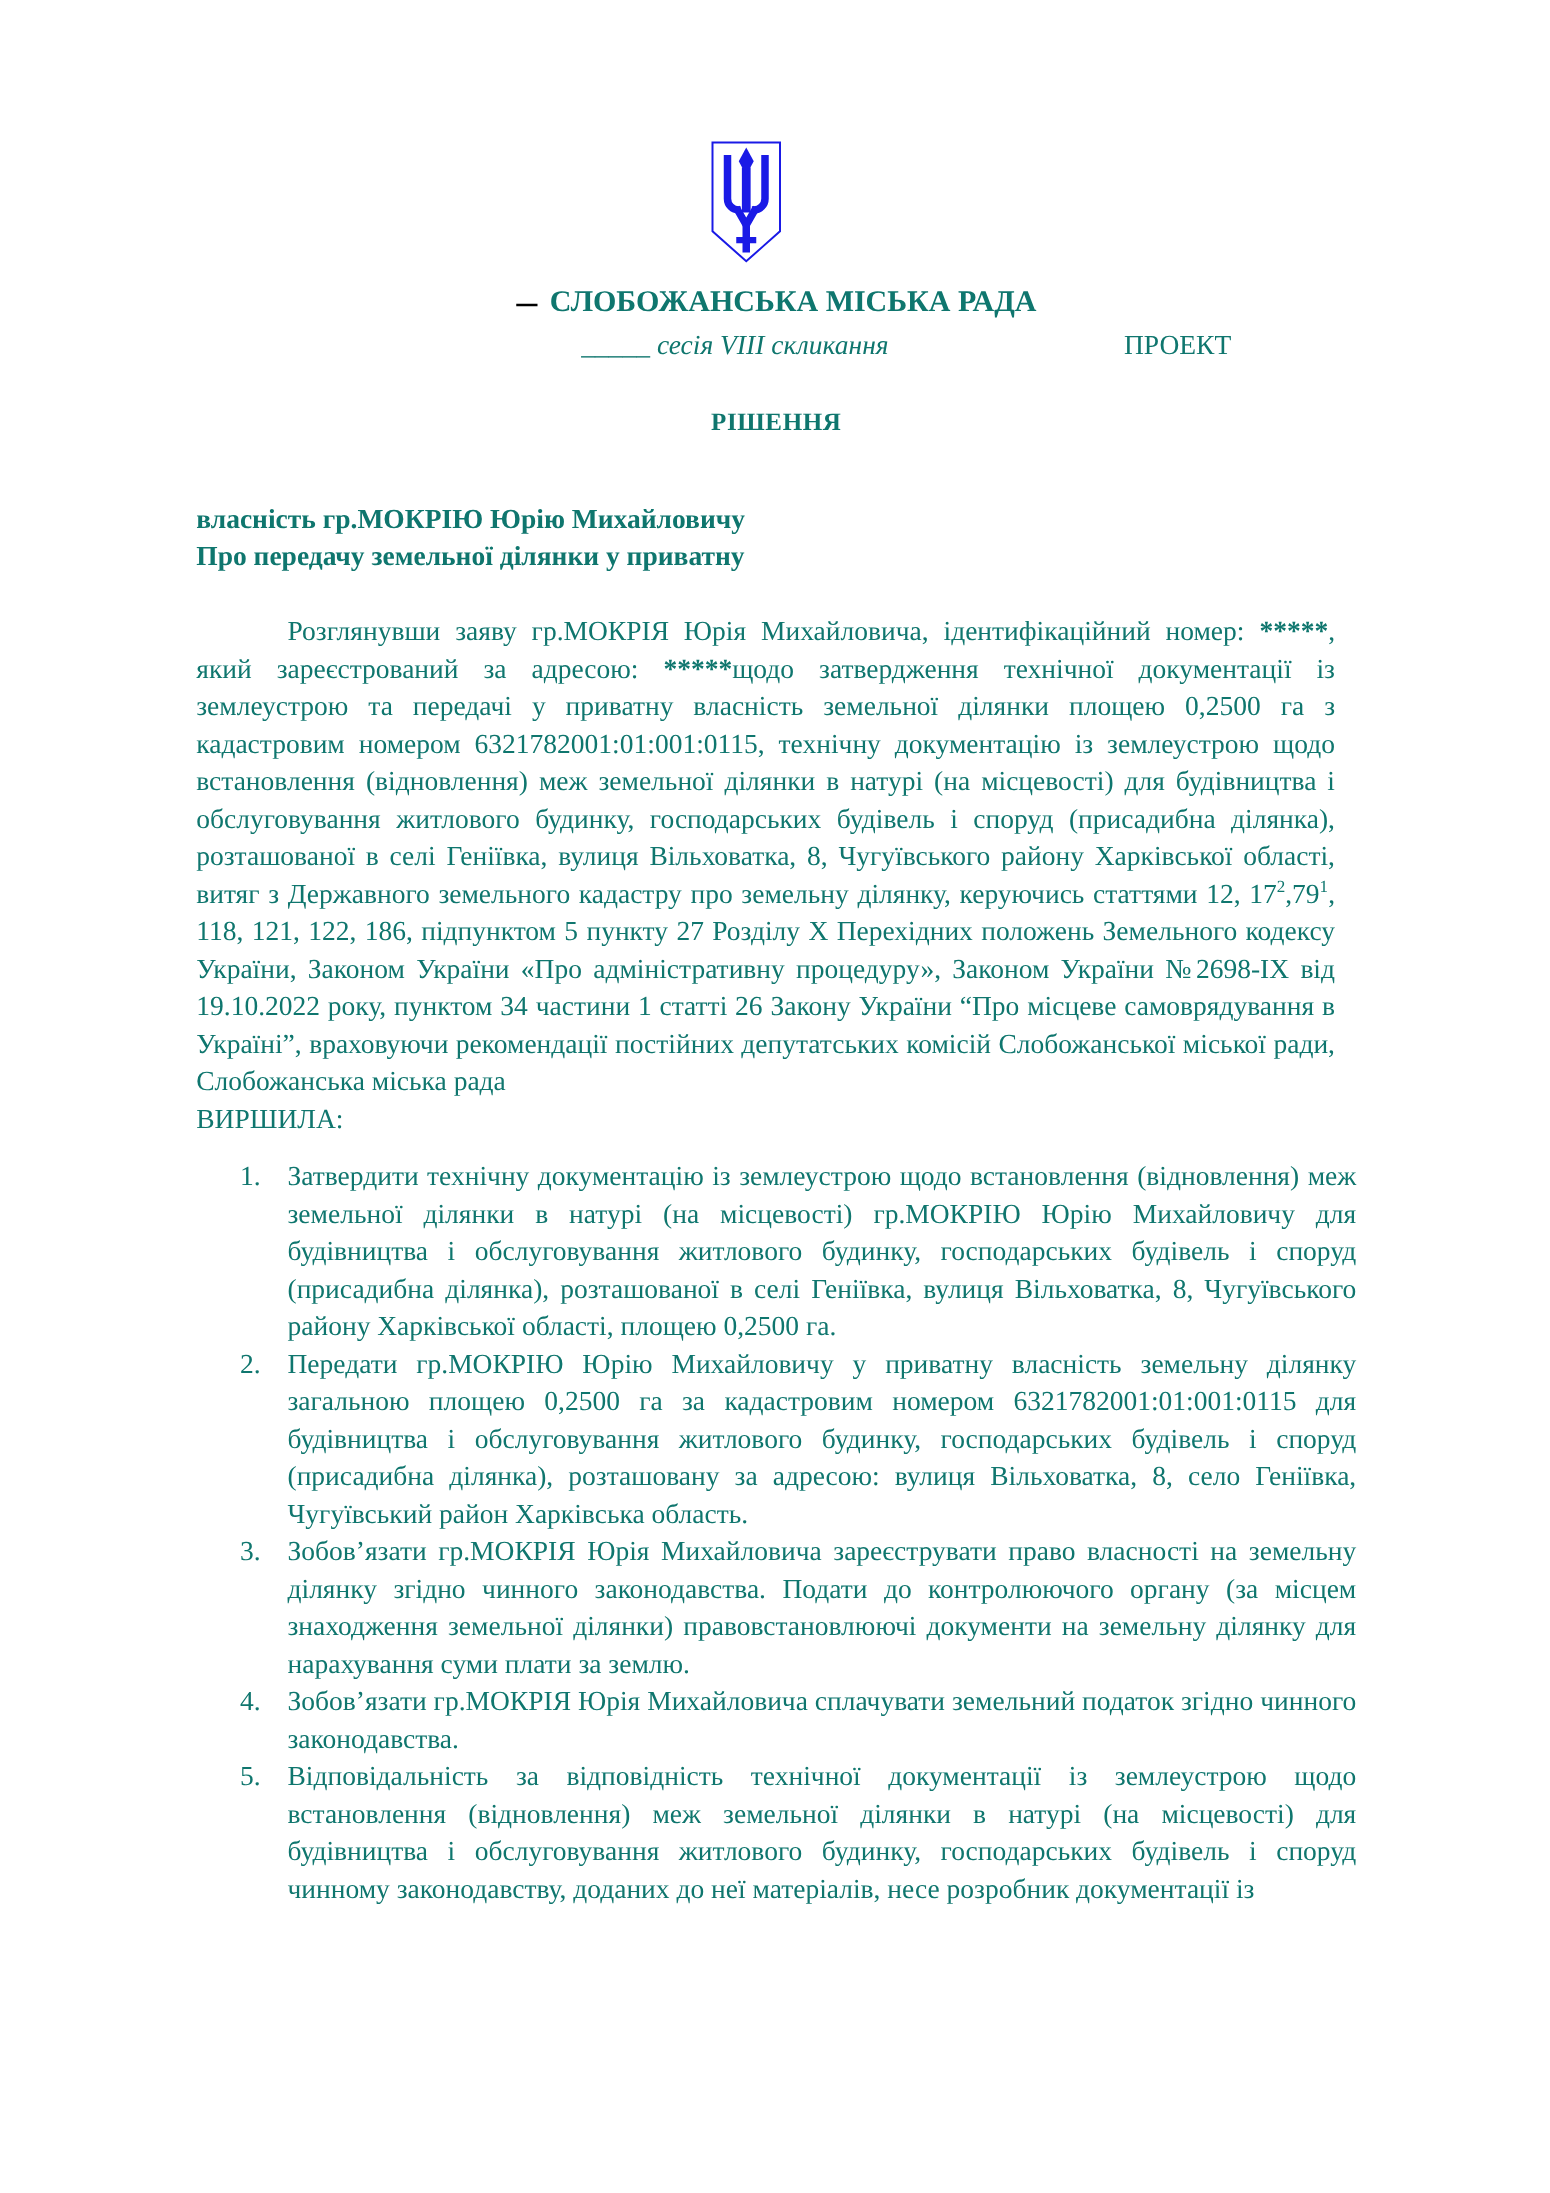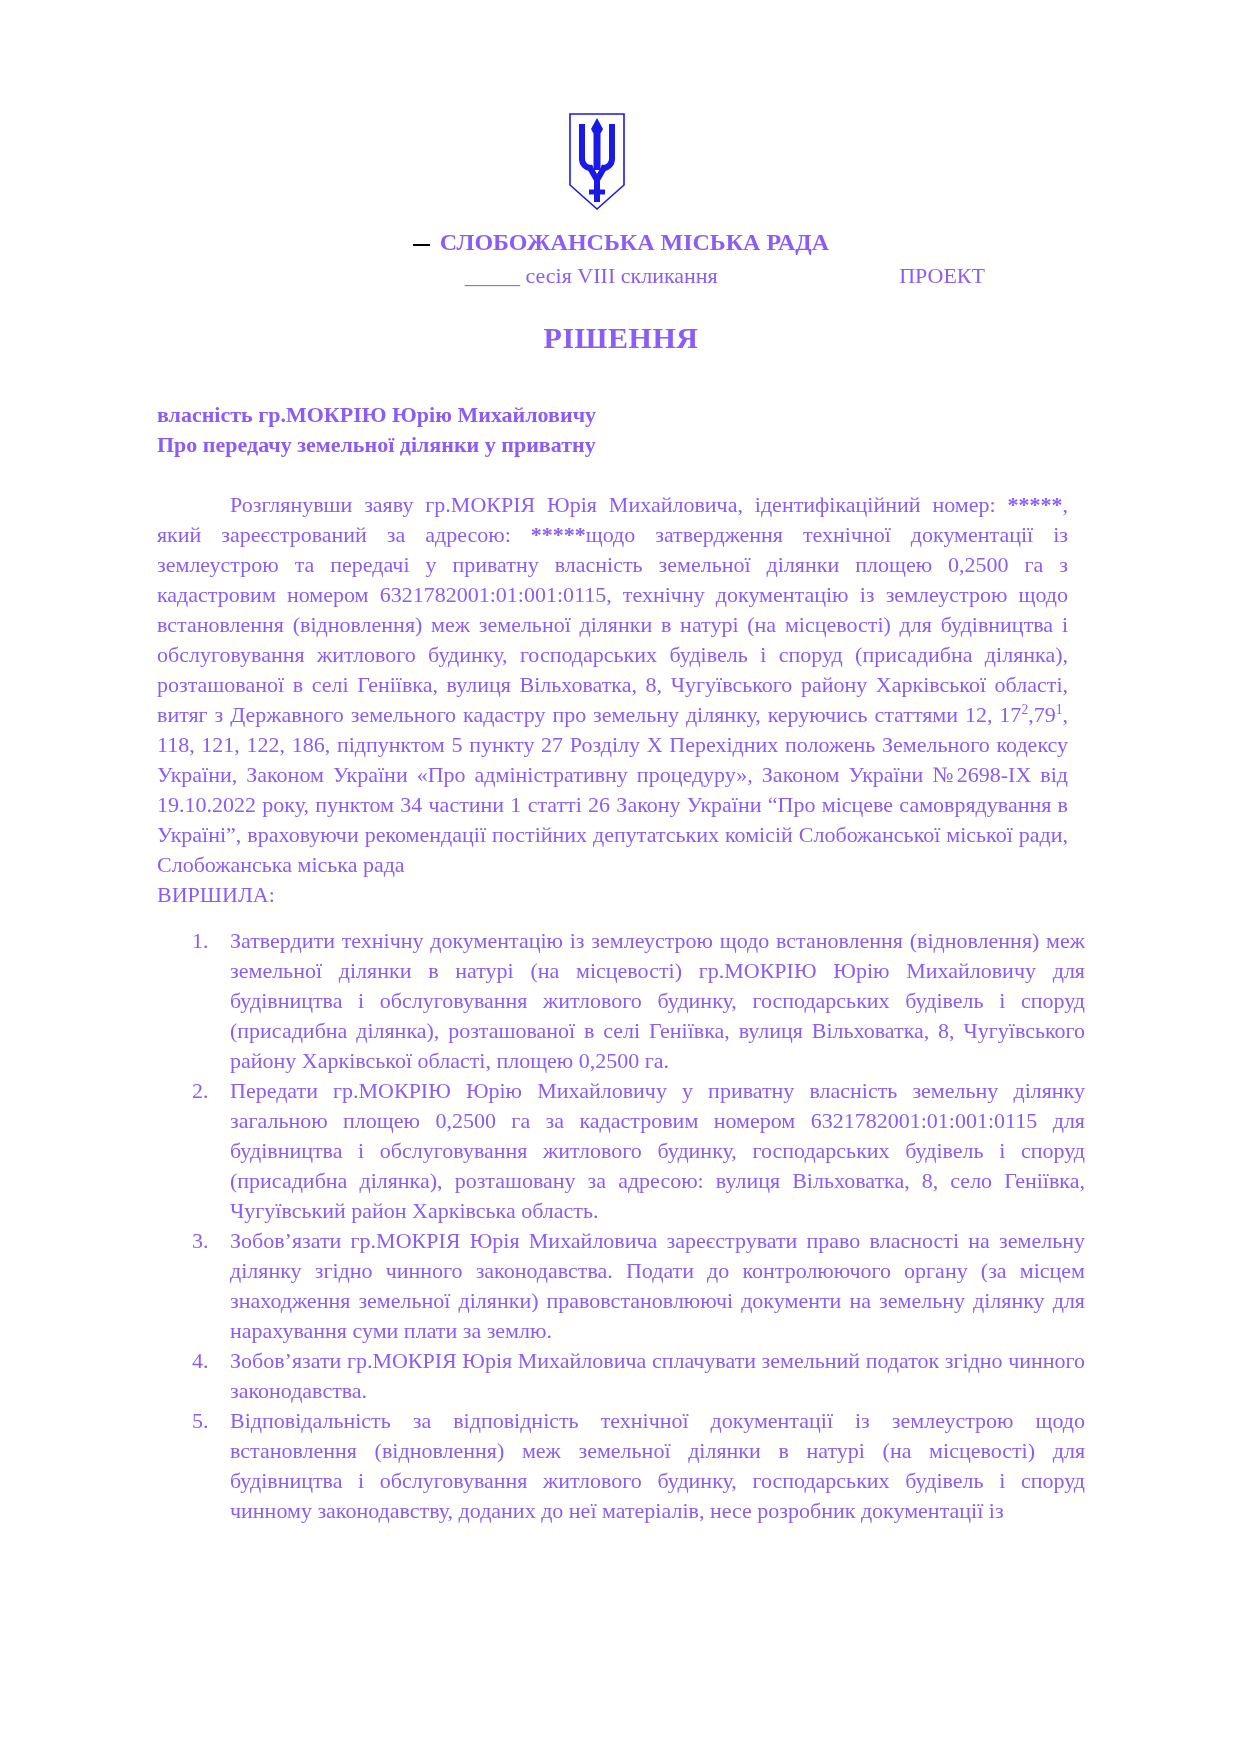--- a/index.html
+++ b/index.html
@@ -2,21 +2,21 @@
 <html><head>
 <meta charset="utf-8">
 <style>
   html,body{margin:0;padding:0;background:#ffffff;}
   .page{
     position:relative;
     width:1240px;
     min-height:1754px;
     margin:0 auto;
     background:#ffffff;
-    color:#8b5cf6;
+    color:#0f766e;
     font-family:"Liberation Serif", serif;
     font-size:22px;
     box-sizing:border-box;
     padding:112px 155px 40px 157px;
   }
   .content{width:928px;}
   
   .emblem-wrap{
     width:60px;
     margin:0 auto 8px auto;
@@ -38,26 +38,26 @@
     vertical-align:4px;
     margin-right:10px;
   }
   .session-row{
     display:flex;
     justify-content:space-between;
     align-items:baseline;
     margin-top:6px;
     line-height:28px;
   }
-  .session-left{margin-left:308px;}
+  .session-left{margin-left:308px;font-style:italic;}
   .project{margin-right:100px;}
   .doc-title{
     text-align:center;
     font-weight:bold;
-    font-size:30px;
+    font-size:20px;
     letter-spacing:0.5px;
     margin-top:34px;
     line-height:28px;
   }
   .meta-row{
     display:flex;
     justify-content:space-between;
     align-items:baseline;
     margin-top:32px;
     line-height:28px;

